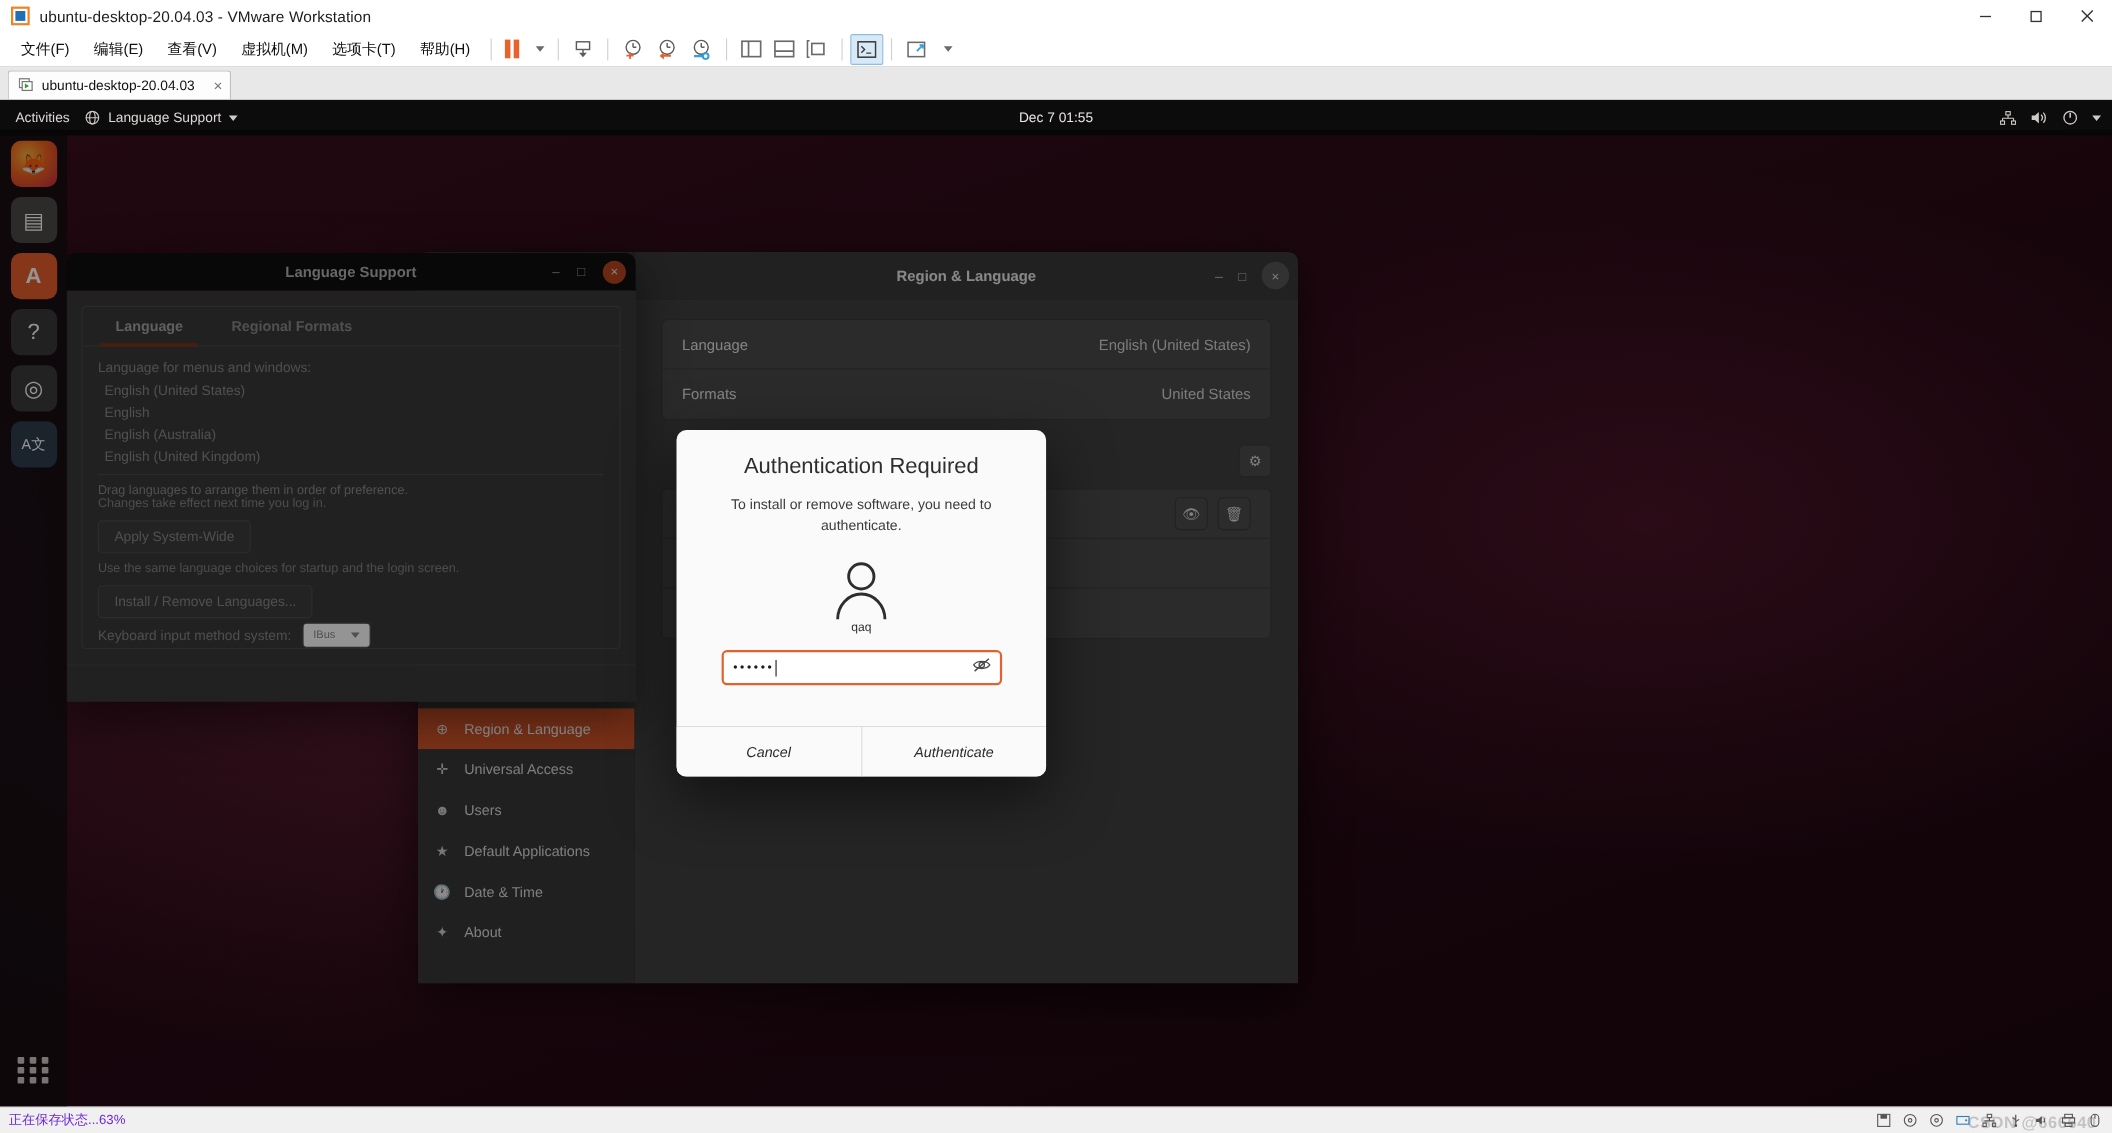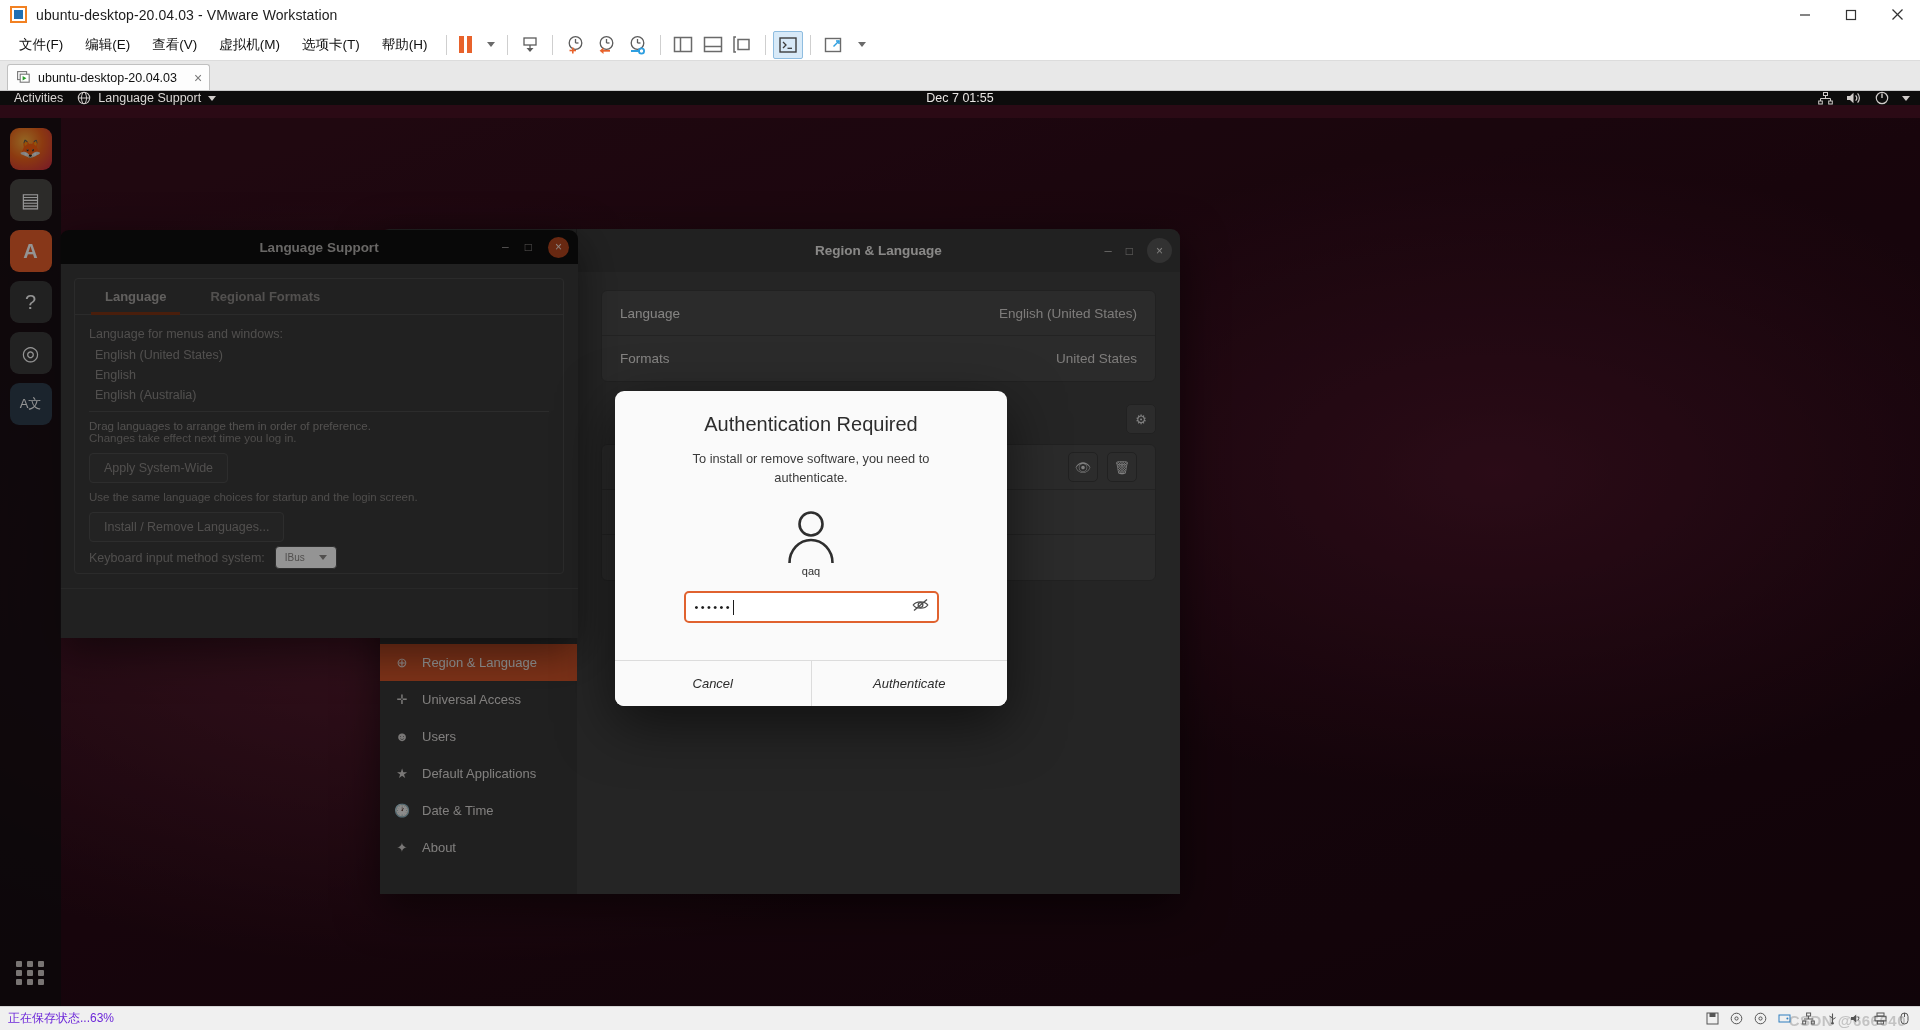--- a/index.html
+++ b/index.html
@@ -65,21 +65,21 @@
     min-width: 180px;
   }
   #vm-tab .tab-label { font-size: 12.5px; color: #101010; }
   #vm-tab .tab-close { font-size: 14px; color: #777; margin-left: auto; padding-left: 10px; }
 
   
   #guest-screen { flex: 1 1 auto; position: relative; background: #2b0a15; overflow: hidden; }
 
   
   #ubuntu-topbar {
-    position: absolute; left: 0; top: 0; width: 100%; height: 14px; background: #0d0c0c;
+    position: absolute; left: 0; top: 0; width: 100%; height: 32px; background: #0d0c0c;
     display: flex; align-items: center; color: #e6e2e0; font-size: 12.5px; z-index: 30;
   }
   #ubuntu-topbar .activities { padding: 0 14px; color: #dcd8d6; }
   #ubuntu-topbar .appmenu { display: flex; align-items: center; gap: 7px; color: #dcd8d6; }
   #ubuntu-topbar .clock {
     position: absolute; left: 50%; transform: translateX(-50%); color: #e9e5e3; font-size: 12.5px;
   }
   #ubuntu-topbar .status-icons {
     position: absolute; right: 10px; display: flex; align-items: center; gap: 13px;
   }
@@ -207,21 +207,21 @@
     justify-content: space-between; padding: 0 18px; border-top: 1px solid #464646;
   }
 
   
   #scrim {
     position: absolute; left: 0; top: 27px; right: 0; bottom: 0; background: rgba(0,0,0,0.42); z-index: 40;
   }
 
   
   #auth-dialog {
-    position: absolute; left: 615px; top: 300px; width: 392px; height: 315px;
+    position: absolute; left: 615px; top: 300px; width: 336px; height: 315px;
     background: #fafafa; border-radius: 9px; z-index: 60; overflow: hidden;
     box-shadow: 0 18px 55px rgba(0,0,0,.55); display: flex; flex-direction: column;
     font-family: "Liberation Sans", sans-serif;
   }
   #auth-main { flex: 1; padding: 22px 24px 0 24px; display: flex; flex-direction: column; align-items: center; }
   #auth-title { font-size: 20px; color: #2d2d2d; text-align: center; }
   #auth-sub { font-size: 12.8px; color: #3b3b3b; text-align: center; margin-top: 14px; line-height: 1.45; max-width: 250px; }
   #auth-avatar { margin-top: 18px; width: 60px; height: 60px; position: relative; }
   #auth-username { font-size: 11px; color: #2f2f2f; margin-top: 0; }
   #auth-pwd-wrap {
@@ -603,20 +603,21 @@
           <div id="ls-tabs">
             <div class="ls-tab active">Language</div>
             <div class="ls-tab">Regional Formats</div>
           </div>
           <div id="ls-pane">
             <div id="ls-lbl">Language for menus and windows:</div>
             <div>
               <div class="ls-lang">English (United States)</div>
               <div class="ls-lang">English</div>
               <div class="ls-lang">English (Australia)</div>
+              <div class="ls-lang">English (United Kingdom)</div>
             </div>
             <div id="ls-listsep"></div>
             <div id="ls-drag">Drag languages to arrange them in order of preference.</div>
             <div id="ls-changes">Changes take effect next time you log in.</div>
             <div><span class="ls-btn">Apply System-Wide</span></div>
             <div id="ls-note">Use the same language choices for startup and the login screen.</div>
             <div><span class="ls-btn">Install / Remove Languages...</span></div>
             <div id="ls-kbrow">
               <span id="ls-kblbl">Keyboard input method system:</span>
               <span id="ls-kbsel">

